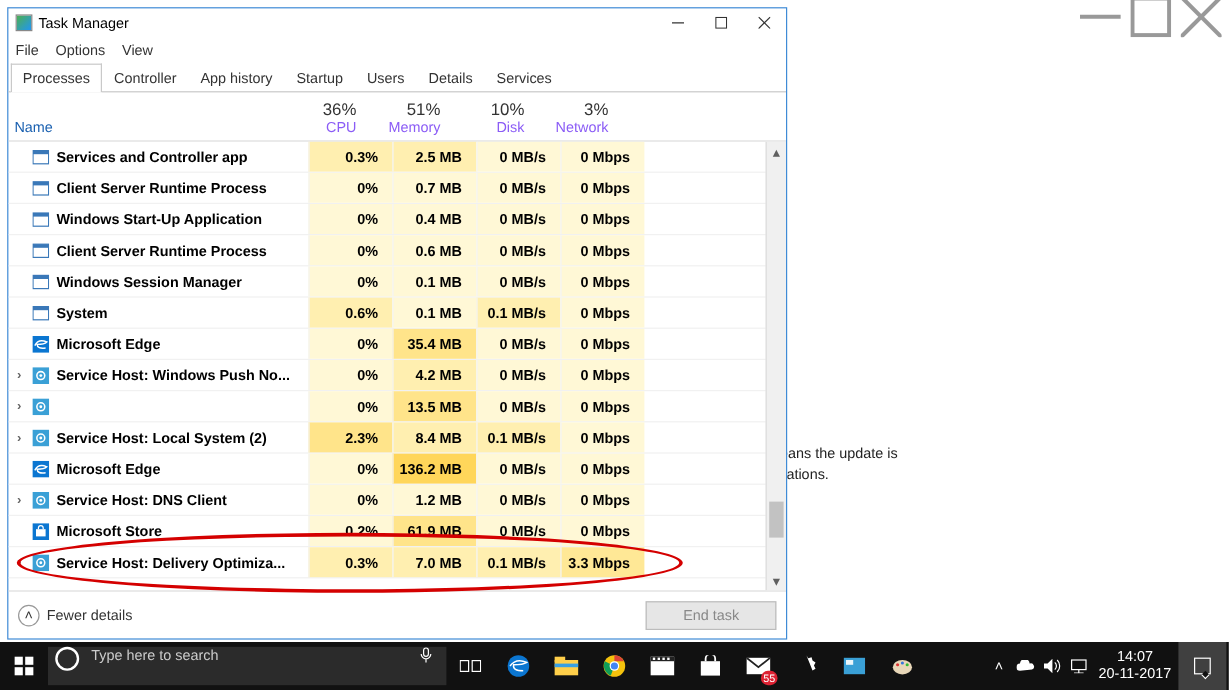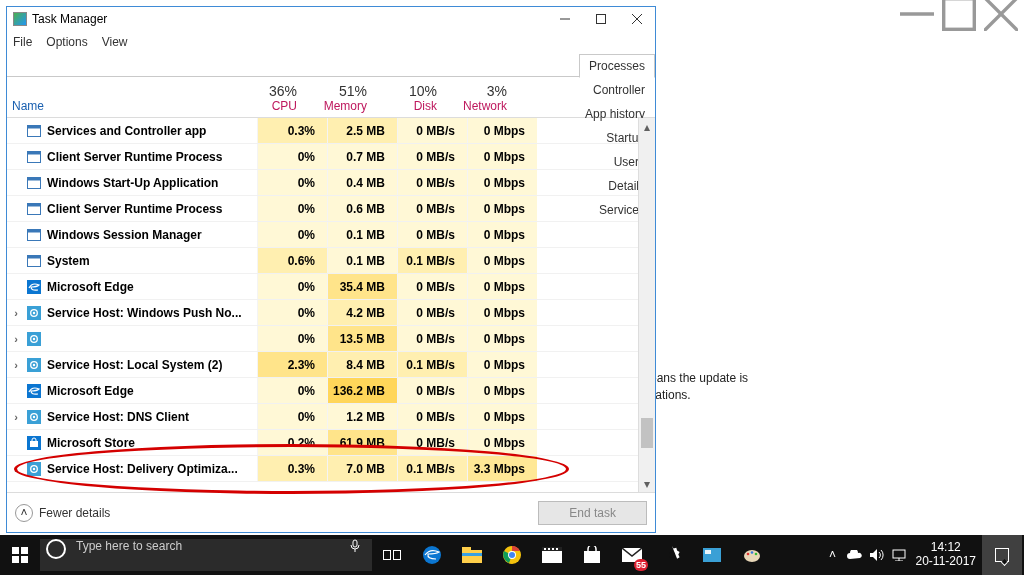--- a/index.html
+++ b/index.html
@@ -5,29 +5,29 @@
   * { margin: 0; padding: 0; box-sizing: border-box; font-family: "Segoe UI", Tahoma, sans-serif; font-size: 12px; }
   body { background: #fff; width: 1024px; height: 575px; overflow: hidden; position: relative; }
   .tm-window { position: absolute; left: 6px; top: 6px; width: 650px; height: 527px; border: 1px solid #3f8bd6; background: #fff; display: flex; flex-direction: column; }
   .titlebar { height: 24px; display: flex; align-items: center; padding-left: 6px; }
   .titlebar-icon { width: 14px; height: 14px; margin-right: 5px; background: linear-gradient(135deg,#4caf50,#2196f3); border:1px solid #888; }
   .titlebar-title { flex: 0 0 auto; }
   .titlebar-spacer { flex: 1; }
   .winbtn { width: 36px; height: 24px; display: flex; align-items: center; justify-content: center; color: #444; }
   .winbtn svg { width: 10px; height: 10px; }
   .menubar { height: 22px; display: flex; align-items: center; padding-left: 6px; gap: 14px; color: #333; }
-  .tabbar { height: 24px; border-bottom: 1px solid #c9c9c9; display: flex; align-items: flex-end; padding-left: 2px; flex-direction: column; }
+  .tabbar { height: 24px; border-bottom: 1px solid #c9c9c9; display: flex; align-items: flex-end; padding-left: 2px; }
   .tabbar > div { padding: 4px 9px; border: 1px solid transparent; color: #333; position:relative; bottom:-1px;}
   .tabbar > div.active { border: 1px solid #c9c9c9; border-bottom: 1px solid #fff; background: #fff; }
   .content { flex: 1; display: flex; flex-direction: column; overflow: hidden; }
   .cols-header { display: flex; align-items: flex-end; border-bottom: 1px solid #dcdcdc; padding: 6px 0 4px 0; }
   .hname { flex: 0 0 232px; padding-left: 5px; color: #1a60b0; }
   .hcol { flex: 0 0 70px; text-align: right; padding-right: 12px; }
   .hcol .pct { color: #333; font-size: 14px; }
-  .hcol .lbl { color: #be185d; }
+  .hcol .lbl { color: #8b5cf6; }
   .table-scroll { flex: 1; overflow-y: hidden; position: relative; }
   .table-inner { position:absolute; inset:0; overflow:hidden;font-weight:bold; }
   .row { display: flex; align-items: center; height: 26px; border-bottom: 1px solid #f1f1f1; }
   .cell-expand { width: 18px; text-align: center; color: #666; font-size: 11px; }
   .cell-icon { width: 18px; height: 16px; margin-right: 4px; display: inline-flex; align-items:center; justify-content:center;}
   .cell-name { flex: 0 0 232px; display: flex; align-items: center; white-space: nowrap; overflow: hidden; text-overflow: ellipsis; }
   .cell-name .txt { flex:1; overflow:hidden; text-overflow:ellipsis; white-space:nowrap; }
   .cell { flex: 0 0 70px; text-align: right; padding-right: 12px; border-left: 1px solid #f4f4f4; height: 100%; display:flex; align-items:center; justify-content:flex-end;}
   .heat-cpu-0 { background:#fff8d6;} .heat-cpu-1{background:#ffefb0;} .heat-cpu-2{background:#ffe48a;}
   .heat-mem-0 { background:#fff8d6;} .heat-mem-1{background:#ffefb0;} .heat-mem-2{background:#ffe48a;} .heat-mem-3{background:#ffd65a;}
@@ -50,21 +50,21 @@
   .tb-search{ height:32px; width:332px; background:#2b2b2b; display:flex; align-items:flex-start; padding-left:6px; color:#ccc;}
   .tb-search .circle-o{ width:20px; height:20px; border:2px solid #fff; border-radius:50%; margin-right:10px;}
   .tb-icons { display:flex; align-items:center; height:40px;}
   .tb-ic { width:40px; height:40px; display:flex; align-items:center; justify-content:center; position:relative;}
   .tb-ic.notif { background: #404040; }
   .tb-tray { margin-left:auto; display:flex; align-items:center; height:40px; padding-right:2px;}
   .tray-ic{ width:22px; display:flex; align-items:center; justify-content:center; color:#fff;}
   .clock{ text-align:center; font-size:11px; line-height:1.15; padding:0 6px;}
   .notif-sq { width: 14px; height: 14px; border: 1.5px solid #fff; position: relative; }
   .notif-sq::after { content: ""; position: absolute; bottom: -4px; right: 1px; width: 4px; height: 4px; border-right: 1.5px solid #fff; border-bottom: 1.5px solid #fff; transform: rotate(45deg); background: #111; }
-  .badge { position: absolute; bottom: 4px; right: 4px; min-width: 14px; height: 12px; background: #d23; color: #fff; font-size: 9px; line-height: 12px; text-align: center; border-radius: 6px; padding: 0 2px; font-weight: bold; }
+  .badge { position: absolute; bottom: 4px; right: 4px; min-width: 14px; height: 12px; background: #d23; color: #fff; font-size: 9px; line-height: 12px; text-align: center; border-radius: 6px; padding: 0 2px; }
 </style>
 </head>
 <body>
 
 <div class="bg-winbtns">
   <div>
       <svg viewBox="0 0 10 10">
         <line x1="0" y1="5" x2="10" y2="5" stroke="#999"></line>
       </svg>
     </div>
@@ -498,20 +498,20 @@
         </svg>
       </div>
     <div class="tray-ic">
         <svg width="14" height="12" viewBox="0 0 14 12" fill="none" stroke="#fff">
           <rect x="1" y="1" width="12" height="8"></rect>
           <line x1="7" y1="9" x2="7" y2="12"></line>
           <line x1="3" y1="12" x2="11" y2="12"></line>
         </svg>
       </div>
     <div class="clock">
-      <div>14:12</div>
+      <div>14:07</div>
       <div>20-11-2017</div>
     </div>
     <div class="tb-ic notif" style="width:40px;">
         <span class="notif-sq"></span>
       </div>
   </div>
 </div>
 
 </body></html>

